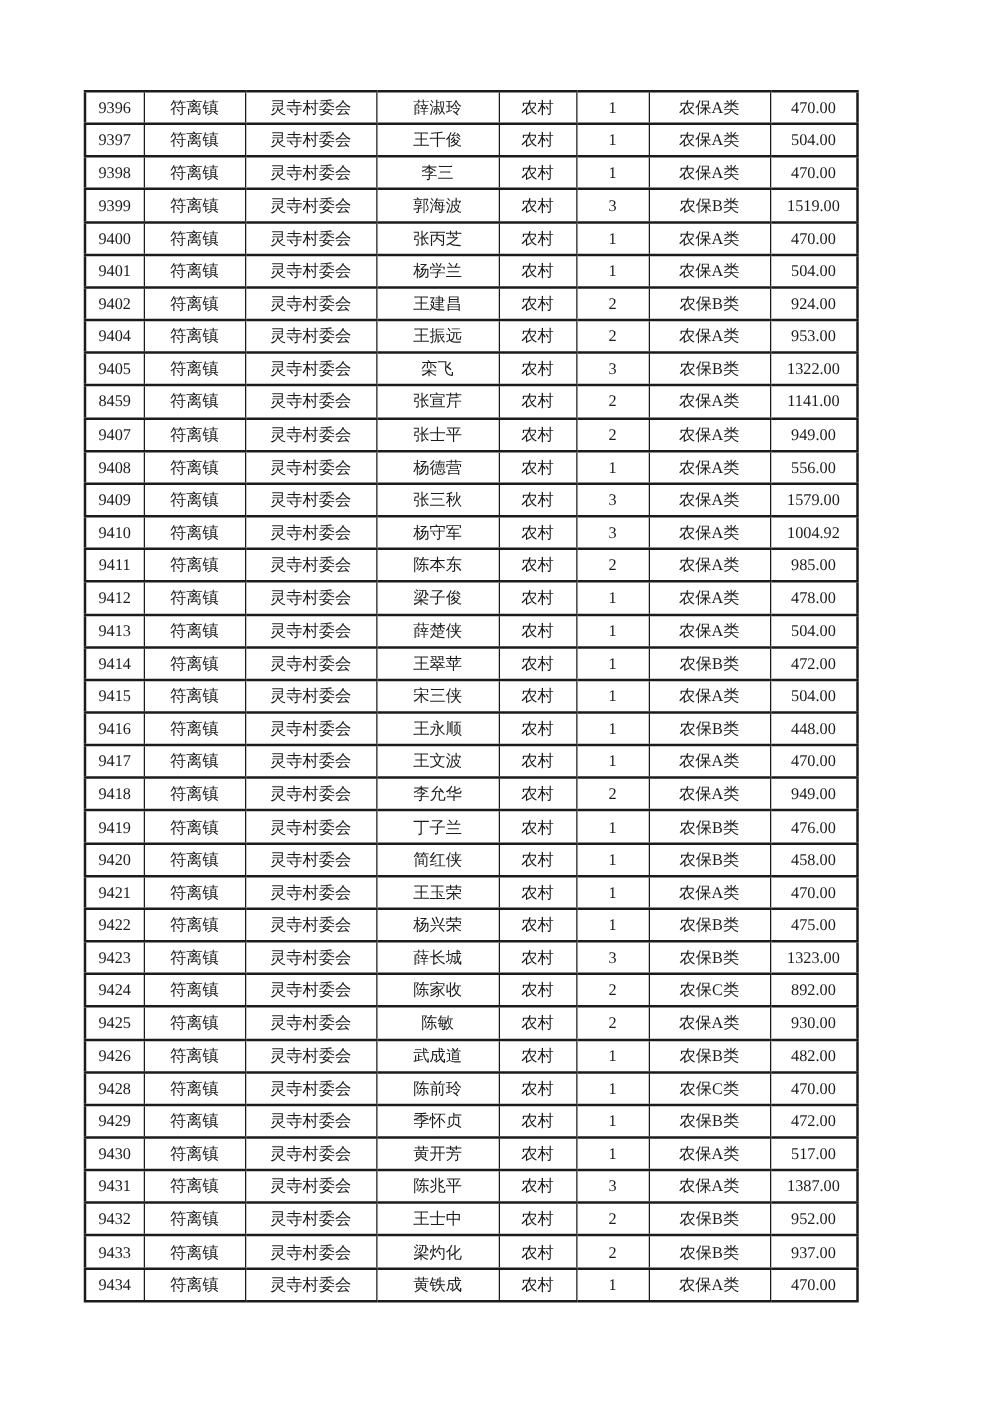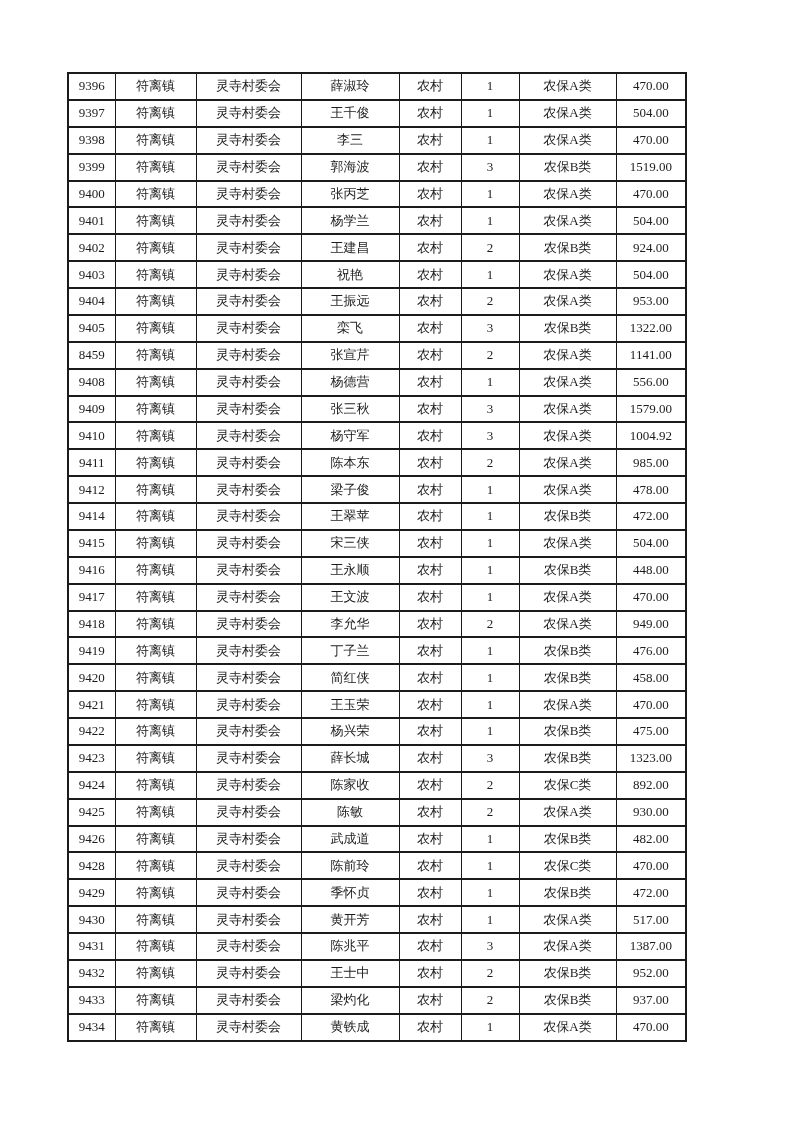--- a/index.html
+++ b/index.html
@@ -127,108 +127,118 @@
           <td>9402</td>
           <td>符离镇</td>
           <td>灵寺村委会</td>
           <td>王建昌</td>
           <td>农村</td>
           <td>2</td>
           <td>农保B类</td>
           <td>924.00</td>
         </tr>
         <tr>
-          <td>9403</td>
-          <td>符离镇</td>
-          <td>灵寺村委会</td>
-          <td>祝艳</td>
+          <td>9404</td>
+          <td>符离镇</td>
+          <td>灵寺村委会</td>
+          <td>王振远</td>
+          <td>农村</td>
+          <td>2</td>
+          <td>农保A类</td>
+          <td>953.00</td>
+        </tr>
+        <tr>
+          <td>9405</td>
+          <td>符离镇</td>
+          <td>灵寺村委会</td>
+          <td>栾飞</td>
+          <td>农村</td>
+          <td>3</td>
+          <td>农保B类</td>
+          <td>1322.00</td>
+        </tr>
+        <tr>
+          <td>8459</td>
+          <td>符离镇</td>
+          <td>灵寺村委会</td>
+          <td>张宣芹</td>
+          <td>农村</td>
+          <td>2</td>
+          <td>农保A类</td>
+          <td>1141.00</td>
+        </tr>
+        <tr>
+          <td>9407</td>
+          <td>符离镇</td>
+          <td>灵寺村委会</td>
+          <td>张士平</td>
+          <td>农村</td>
+          <td>2</td>
+          <td>农保A类</td>
+          <td>949.00</td>
+        </tr>
+        <tr>
+          <td>9408</td>
+          <td>符离镇</td>
+          <td>灵寺村委会</td>
+          <td>杨德营</td>
+          <td>农村</td>
+          <td>1</td>
+          <td>农保A类</td>
+          <td>556.00</td>
+        </tr>
+        <tr>
+          <td>9409</td>
+          <td>符离镇</td>
+          <td>灵寺村委会</td>
+          <td>张三秋</td>
+          <td>农村</td>
+          <td>3</td>
+          <td>农保A类</td>
+          <td>1579.00</td>
+        </tr>
+        <tr>
+          <td>9410</td>
+          <td>符离镇</td>
+          <td>灵寺村委会</td>
+          <td>杨守军</td>
+          <td>农村</td>
+          <td>3</td>
+          <td>农保A类</td>
+          <td>1004.92</td>
+        </tr>
+        <tr>
+          <td>9411</td>
+          <td>符离镇</td>
+          <td>灵寺村委会</td>
+          <td>陈本东</td>
+          <td>农村</td>
+          <td>2</td>
+          <td>农保A类</td>
+          <td>985.00</td>
+        </tr>
+        <tr>
+          <td>9412</td>
+          <td>符离镇</td>
+          <td>灵寺村委会</td>
+          <td>梁子俊</td>
+          <td>农村</td>
+          <td>1</td>
+          <td>农保A类</td>
+          <td>478.00</td>
+        </tr>
+        <tr>
+          <td>9413</td>
+          <td>符离镇</td>
+          <td>灵寺村委会</td>
+          <td>薛楚侠</td>
           <td>农村</td>
           <td>1</td>
           <td>农保A类</td>
           <td>504.00</td>
-        </tr>
-        <tr>
-          <td>9404</td>
-          <td>符离镇</td>
-          <td>灵寺村委会</td>
-          <td>王振远</td>
-          <td>农村</td>
-          <td>2</td>
-          <td>农保A类</td>
-          <td>953.00</td>
-        </tr>
-        <tr>
-          <td>9405</td>
-          <td>符离镇</td>
-          <td>灵寺村委会</td>
-          <td>栾飞</td>
-          <td>农村</td>
-          <td>3</td>
-          <td>农保B类</td>
-          <td>1322.00</td>
-        </tr>
-        <tr>
-          <td>8459</td>
-          <td>符离镇</td>
-          <td>灵寺村委会</td>
-          <td>张宣芹</td>
-          <td>农村</td>
-          <td>2</td>
-          <td>农保A类</td>
-          <td>1141.00</td>
-        </tr>
-        <tr>
-          <td>9408</td>
-          <td>符离镇</td>
-          <td>灵寺村委会</td>
-          <td>杨德营</td>
-          <td>农村</td>
-          <td>1</td>
-          <td>农保A类</td>
-          <td>556.00</td>
-        </tr>
-        <tr>
-          <td>9409</td>
-          <td>符离镇</td>
-          <td>灵寺村委会</td>
-          <td>张三秋</td>
-          <td>农村</td>
-          <td>3</td>
-          <td>农保A类</td>
-          <td>1579.00</td>
-        </tr>
-        <tr>
-          <td>9410</td>
-          <td>符离镇</td>
-          <td>灵寺村委会</td>
-          <td>杨守军</td>
-          <td>农村</td>
-          <td>3</td>
-          <td>农保A类</td>
-          <td>1004.92</td>
-        </tr>
-        <tr>
-          <td>9411</td>
-          <td>符离镇</td>
-          <td>灵寺村委会</td>
-          <td>陈本东</td>
-          <td>农村</td>
-          <td>2</td>
-          <td>农保A类</td>
-          <td>985.00</td>
-        </tr>
-        <tr>
-          <td>9412</td>
-          <td>符离镇</td>
-          <td>灵寺村委会</td>
-          <td>梁子俊</td>
-          <td>农村</td>
-          <td>1</td>
-          <td>农保A类</td>
-          <td>478.00</td>
         </tr>
         <tr>
           <td>9414</td>
           <td>符离镇</td>
           <td>灵寺村委会</td>
           <td>王翠苹</td>
           <td>农村</td>
           <td>1</td>
           <td>农保B类</td>
           <td>472.00</td>

